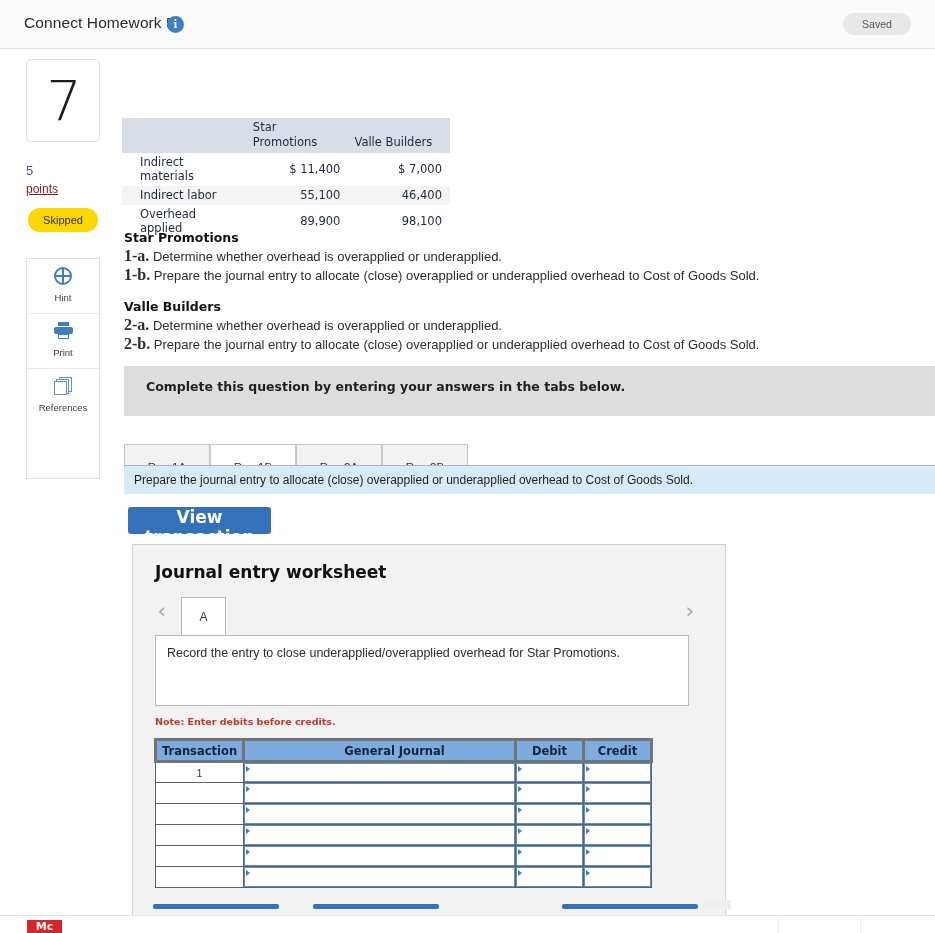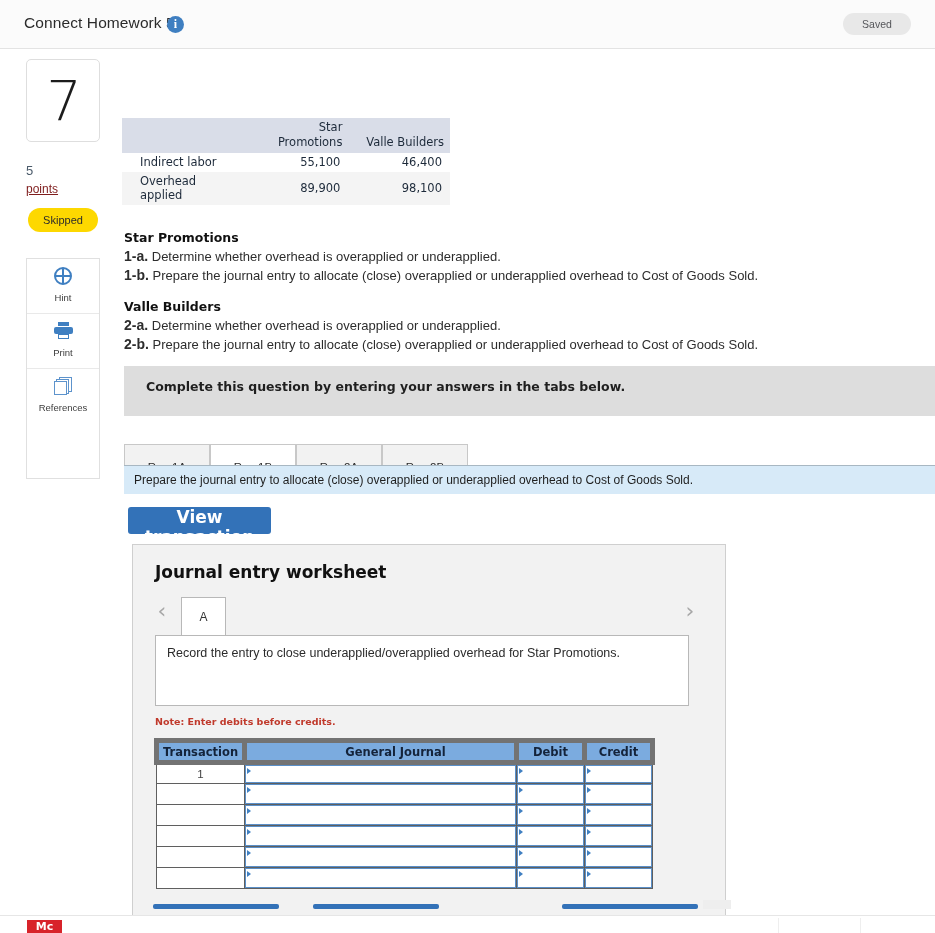--- a/index.html
+++ b/index.html
@@ -112,37 +112,37 @@
 
   
   .dtable {
     position: absolute; left: 122px; top: 118px; width: 328px;
     border-collapse: collapse;
     font-family: "DejaVu Sans", sans-serif;
     font-size: 11.5px; color: #1d2a3a;
   }
   .dtable th {
     background: #d9dde8; font-weight: normal; padding: 2px 6px 3px 6px;
-    text-align: right; vertical-align: bottom; line-height: 15px;
+    text-align: left; vertical-align: bottom; line-height: 15px;
   }
   .dtable th.lead { width: 118px; }
   .dtable td { padding: 2px 6px 3px 6px; }
   .dtable tbody tr:nth-child(odd) { background: #ffffff; }
   .dtable tbody tr:nth-child(even) { background: #f4f4f4; }
   .dtable td.lbl { text-align: left; padding-left: 18px; }
   .dtable td.num { text-align: right; width: 96px; padding-right: 8px; }
 
   
   .qtext { position: absolute; left: 124px; top: 230px; width: 760px; }
   .qhead {
     font-family: "DejaVu Sans", sans-serif;
     font-size: 12.5px; font-weight: bold; color: #111; margin-bottom: 2px;
   }
   .qline { font-size: 13px; color: #2d2d2d; line-height: 18px; }
-  .qline b { font-family: Liberation Sans, sans-serif; font-size: 14px; }
+  .qline b { font-family: Liberation Serif, serif; font-size: 16px; }
   .qgap { height: 14px; }
 
   
   .banner {
     position: absolute; left: 124px; top: 366px; width: 811px; height: 50px;
     background: #dddddd;
   }
   .banner span {
     position: absolute; left: 22px; top: 13px;
     font-family: "DejaVu Sans", sans-serif;
@@ -212,21 +212,21 @@
     font-family: "DejaVu Sans", sans-serif;
     font-size: 9.5px; font-weight: bold; color: #c0392b;
   }
 
   
   .jtable {
     position: absolute; left: 21px; top: 193px;
     border-collapse: collapse; table-layout: fixed;
   }
   .jtable th {
-    background: #7babdf; border: 5px solid #737373;
+    background: #7babdf; border: 3px solid #737373;
     font-family: "DejaVu Sans", sans-serif;
     font-size: 11.5px; font-weight: bold; color: #14233a;
     height: 22px; text-align: center;
   }
   .jtable td { border: 1px solid #5f5f5f; background: #ffffff; height: 21px; padding: 0; }
   .c-tx  { width: 88px; }
   .c-gj  { width: 272px; padding-left: 31px; }
   .c-db  { width: 68px; }
   .c-cr  { width: 68px; }
   .txnum { text-align: center; font-size: 11.5px; color: #444; }
@@ -312,20 +312,25 @@
       <th class="lead"></th>
       <th class="num">
         <span>Star</span><br>
         <span>Promotions</span>
       </th>
       <th class="num">Valle Builders</th>
     </tr>
   </thead>
   <tbody>
     <tr>
+      <td class="lbl">Indirect materials</td>
+      <td class="num">$ 11,400</td>
+      <td class="num">$ 7,000</td>
+    </tr>
+    <tr>
       <td class="lbl">Indirect labor</td>
       <td class="num">55,100</td>
       <td class="num">46,400</td>
     </tr>
     <tr>
       <td class="lbl">Overhead applied</td>
       <td class="num">89,900</td>
       <td class="num">98,100</td>
     </tr>
   </tbody>

